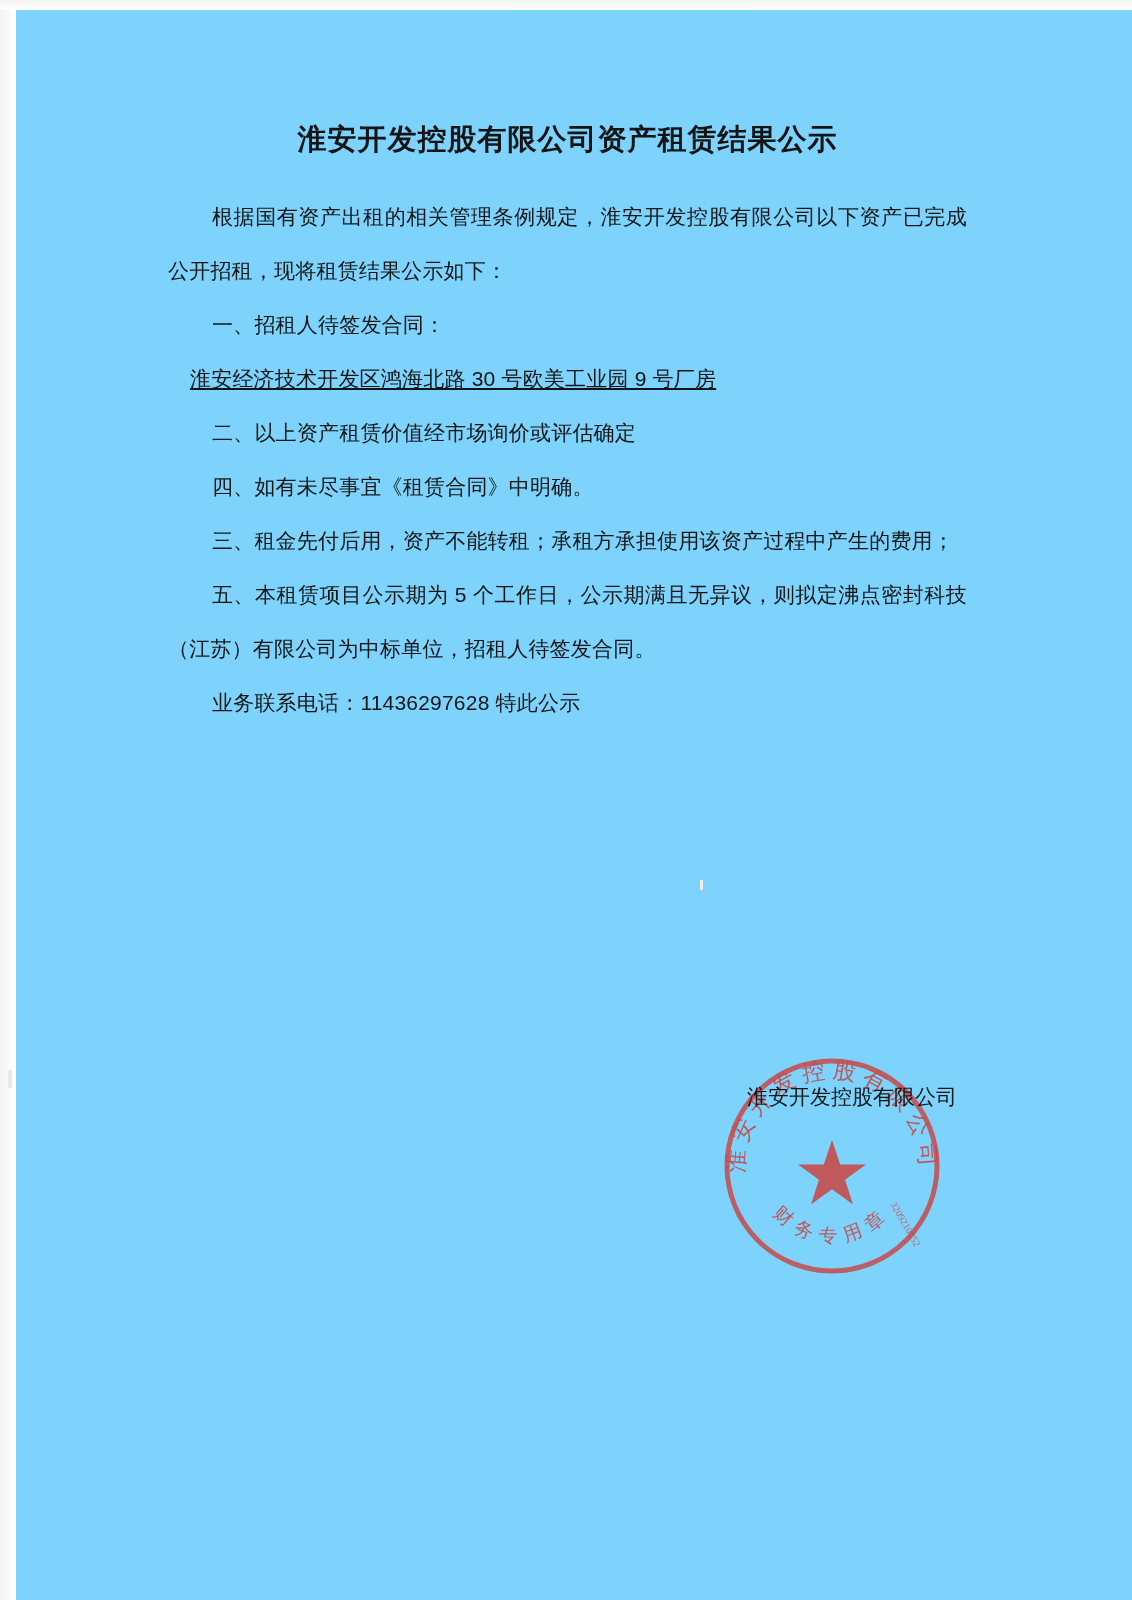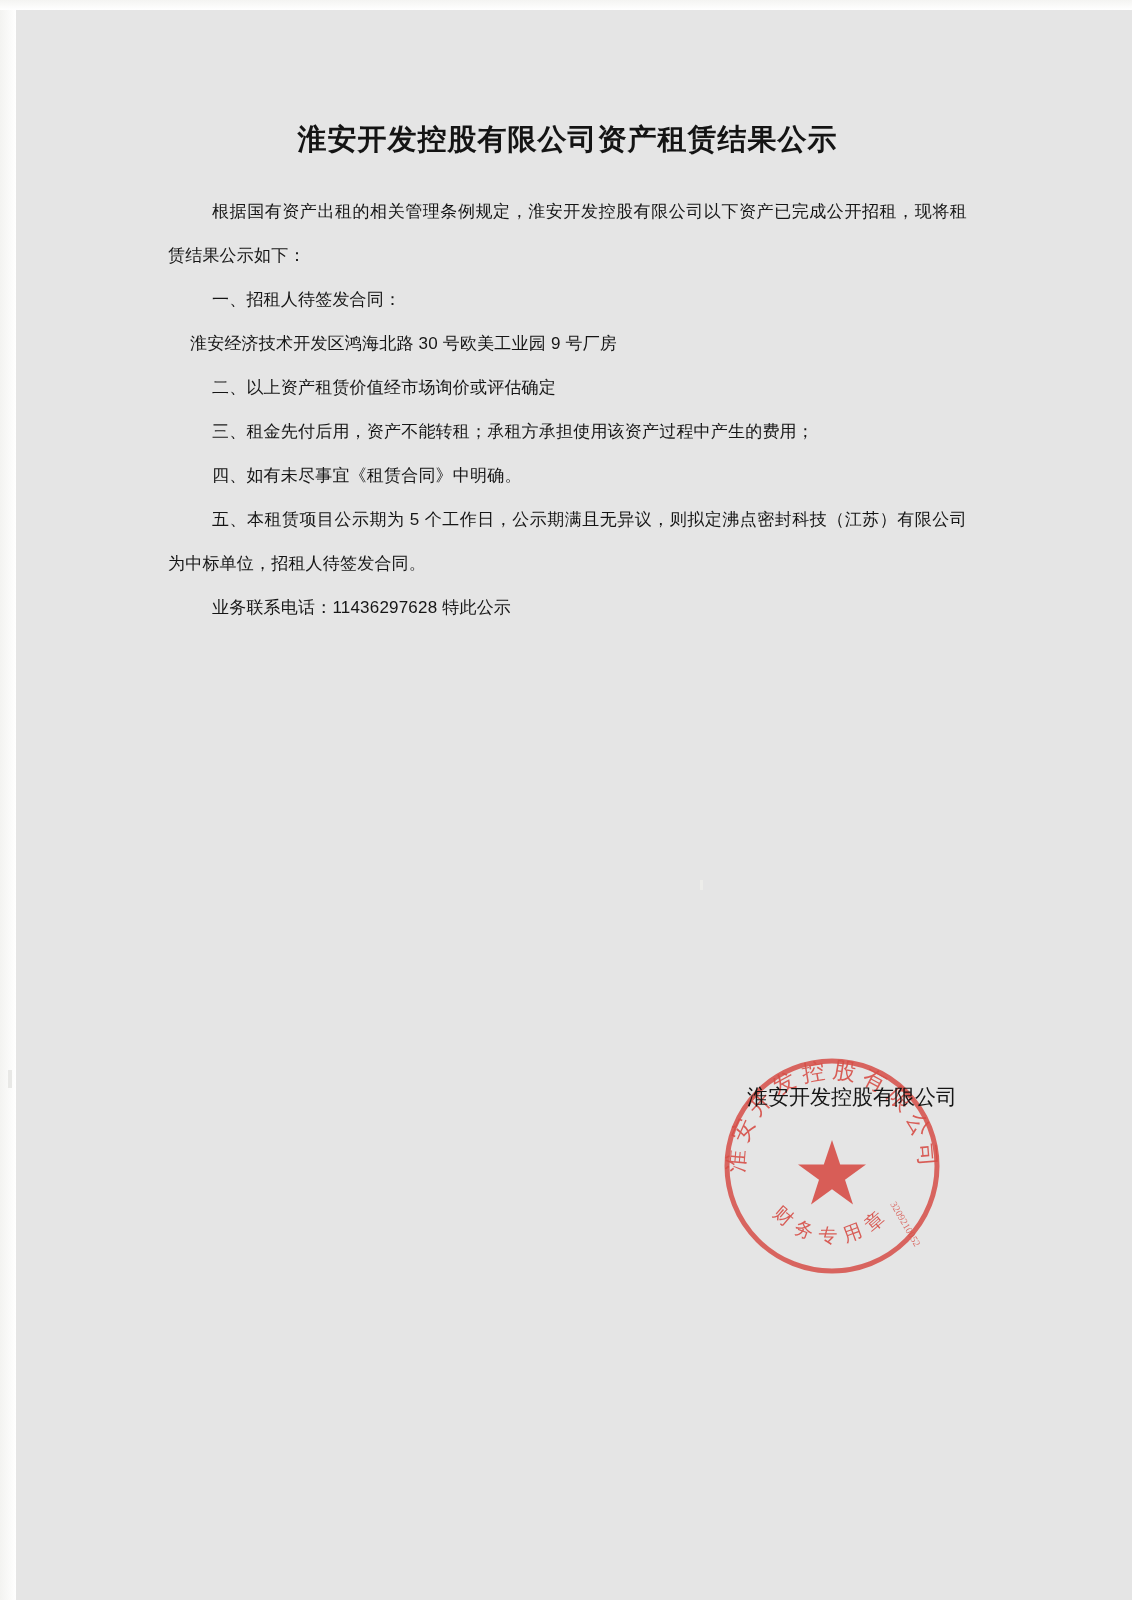--- a/index.html
+++ b/index.html
@@ -11,21 +11,21 @@
     width: 1132px;
     height: 1600px;
     position: relative;
     font-family: "Liberation Sans", "DejaVu Sans", sans-serif;
     color: #1a1a1a;
     overflow: hidden;
   }
   .page {
     position: absolute;
     inset: 0;
-    background: #e5e5e5;
+    background: #7dd3fc;
   }
   
   .scan-edge-left {
     position: absolute;
     left: 0; top: 0; bottom: 0; width: 16px;
     background: linear-gradient(to right, #f3f3f1, #ffffff);
   }
   .scan-edge-top {
     position: absolute;
     left: 0; right: 0; top: 0; height: 10px;
@@ -40,31 +40,32 @@
   .doc-title {
     text-align: center;
     font-size: 29px;
     font-weight: 600;
     letter-spacing: 1px;
     color: #141414;
     margin-bottom: 30px;
     font-family: "Liberation Sans", "DejaVu Sans", sans-serif;
   }
   .para {
-    font-size: 17px;
-    line-height: 44px;
+    font-size: 21px;
+    line-height: 54px;
     color: #151515;
     text-align: justify;
     letter-spacing: 0.2px;
   }
   .indent2 {
     text-indent: 44px;
   }
   .indent1 {
     text-indent: 22px;
+    text-decoration: underline;
   }
   .noindent {
     text-indent: 0;
   }
   .sign-block {
     position: absolute;
     right: 175px;
     top: 1068px;
     text-align: left;
     font-size: 21px;
@@ -104,22 +105,22 @@
   <div class="fade-mark" style="left:8px; top:1070px;"></div>
   <div class="fade-mark" style="left:700px; top:880px; width:3px; height:10px; background:#ededea;"></div>
 
   <div class="doc-body">
     <div class="doc-title">淮安开发控股有限公司资产租赁结果公示</div>
 
     <div class="para indent2">根据国有资产出租的相关管理条例规定，淮安开发控股有限公司以下资产已完成公开招租，现将租赁结果公示如下：</div>
     <div class="para indent2">一、招租人待签发合同：</div>
     <div class="para indent1">淮安经济技术开发区鸿海北路 30 号欧美工业园 9 号厂房</div>
     <div class="para indent2">二、以上资产租赁价值经市场询价或评估确定</div>
+    <div class="para indent2">四、如有未尽事宜《租赁合同》中明确。</div>
     <div class="para indent2">三、租金先付后用，资产不能转租；承租方承担使用该资产过程中产生的费用；</div>
-    <div class="para indent2">四、如有未尽事宜《租赁合同》中明确。</div>
     <div class="para indent2">五、本租赁项目公示期为 5 个工作日，公示期满且无异议，则拟定沸点密封科技（江苏）有限公司为中标单位，招租人待签发合同。</div>
     <div class="para indent2">业务联系电话：11436297628      特此公示</div>
   </div>
 
   <div class="seal">
     <svg width="228" height="228" viewBox="0 0 228 228" xmlns="http://www.w3.org/2000/svg">
       <defs>
         <path id="arcTop" d="M 26 114 A 88 88 0 0 1 202 114" fill="none"></path>
         <path id="arcBottom" d="M 38 114 A 76 76 0 0 0 190 114" fill="none"></path>
       </defs>

